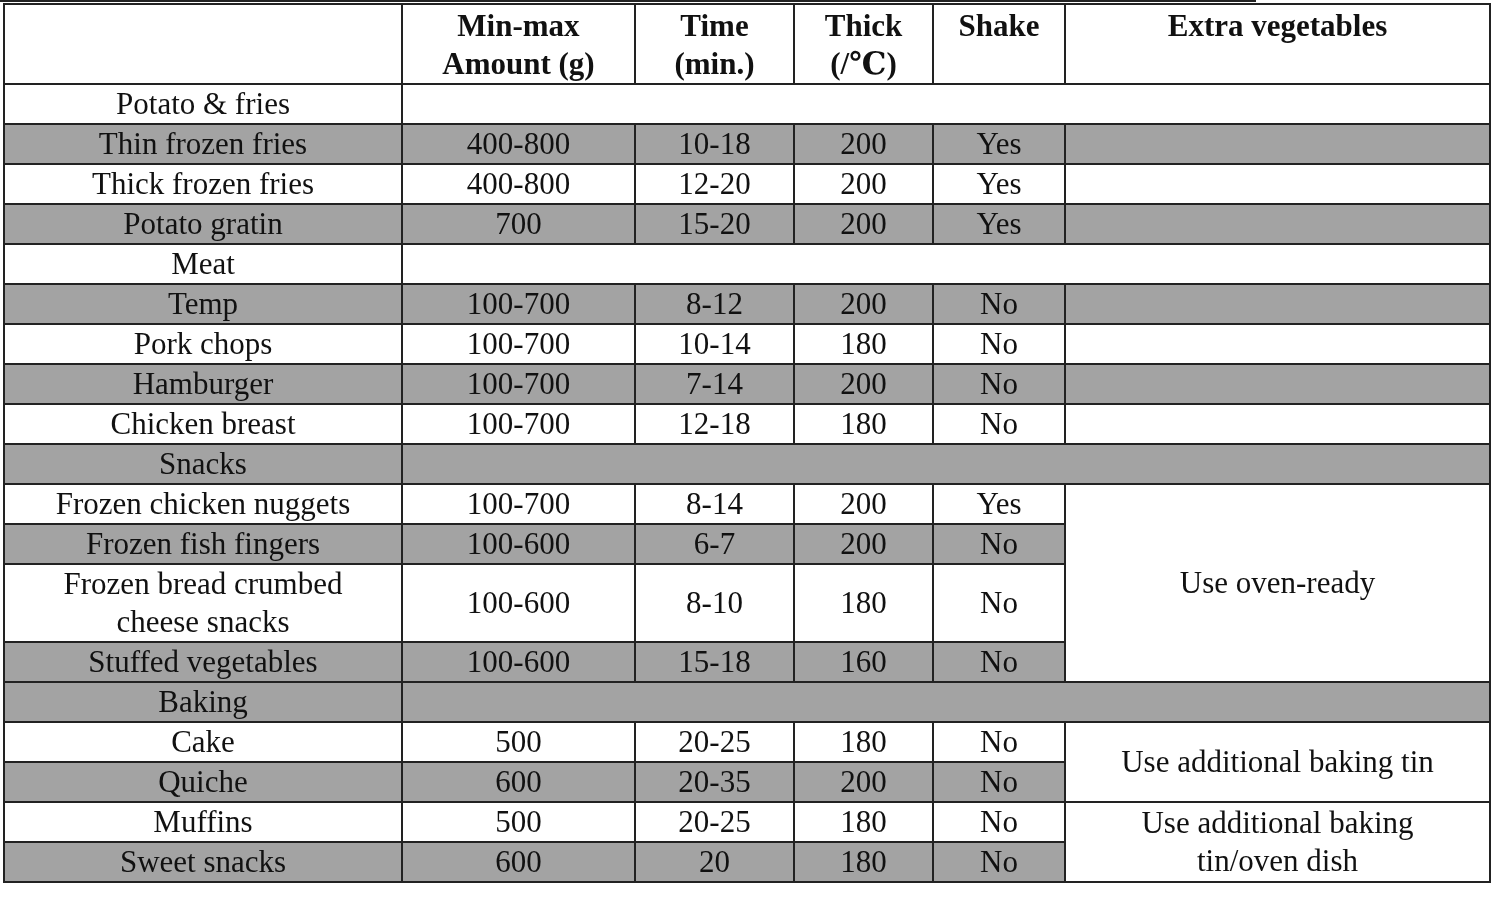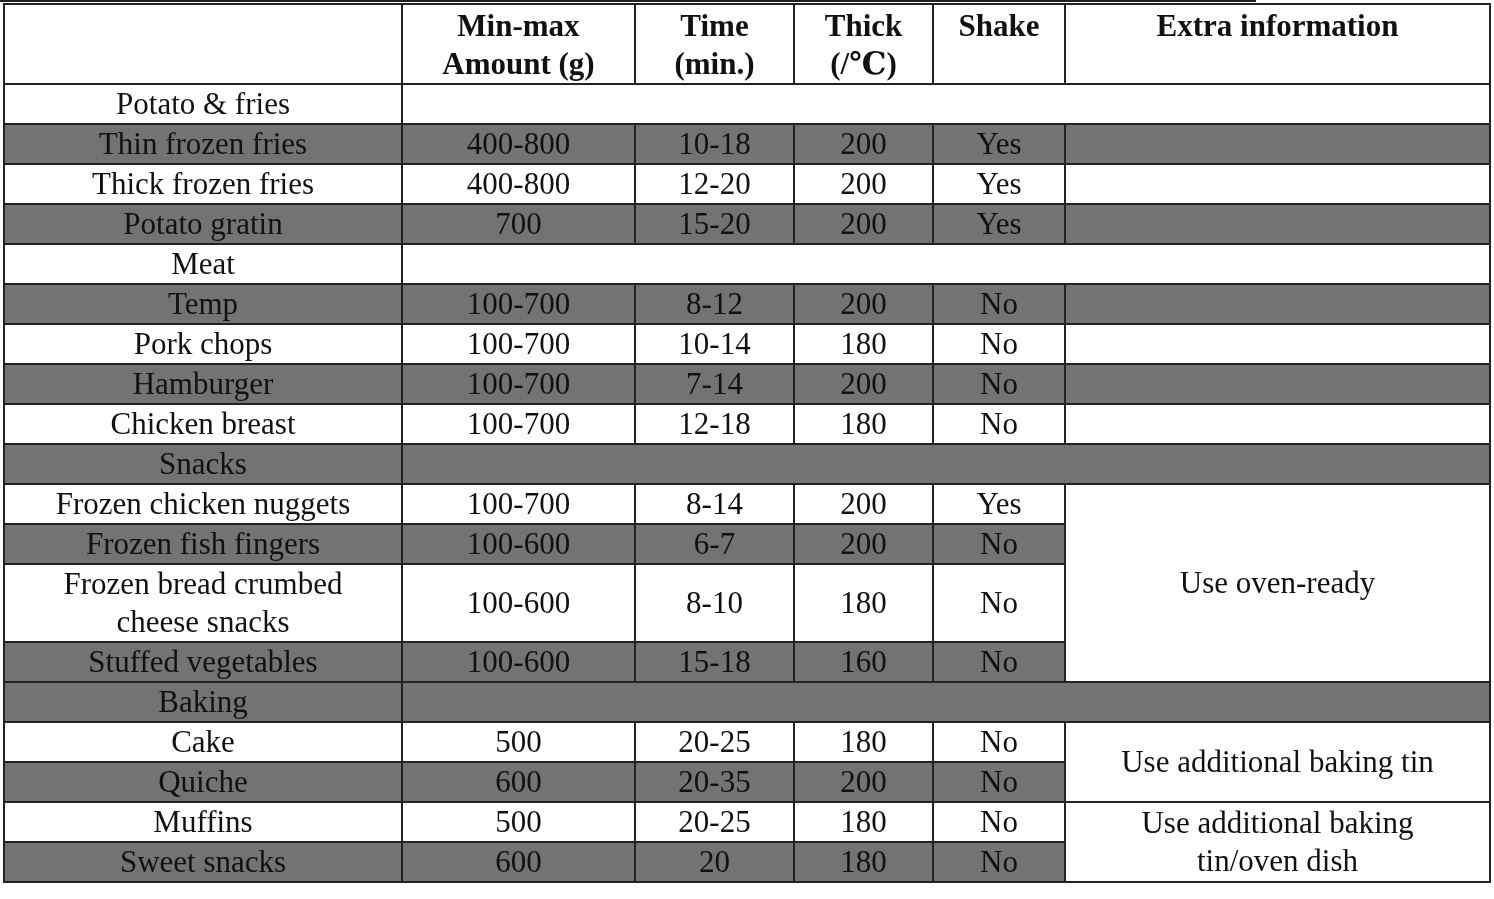--- a/index.html
+++ b/index.html
@@ -15,21 +15,21 @@
     text-align: center; vertical-align: middle;
     padding: 0 4px;
     font-size: 31px; line-height: 38px;
     overflow: hidden;
   }
   table.cooking th { font-weight: bold; vertical-align: top; padding-top: 2px; }
   tr.hdr { height: 57px; border-radius: 26px; }
   tr.r { height: 40px; }
   tr.r2 { height: 67px; }
   .cat { font-weight: normal; }
-  .g td, td.g { background: #737373; }
+  .g td, td.g { background: #a3a3a3; }
   td.w { background: #ffffff !important; }
   col.c0 { width: 398px; } col.c1 { width: 233px; } col.c2 { width: 159px; }
   col.c3 { width: 139px; } col.c4 { width: 132px; } col.c5 { width: 425px; }
 </style>
 </head>
 <body>
 
 <div class="topline"></div>
 
 <table class="cooking">
@@ -41,21 +41,21 @@
       <col class="c4">
       <col class="c5">
   </colgroup>
   <thead>
     <tr class="hdr">
       <th></th>
       <th><span>Min-max</span><br><span>Amount (g)</span></th>
       <th><span>Time</span><br><span>(min.)</span></th>
       <th><span>Thick</span><br><span>(/℃)</span></th>
       <th>Shake</th>
-      <th>Extra information</th>
+      <th>Extra vegetables</th>
     </tr>
   </thead>
   <tbody>
 
     <tr class="r">
       <td class="cat">Potato &amp; fries</td>
       <td colspan="5"></td>
     </tr>
     <tr class="r g">
       <td>Thin frozen fries</td>

